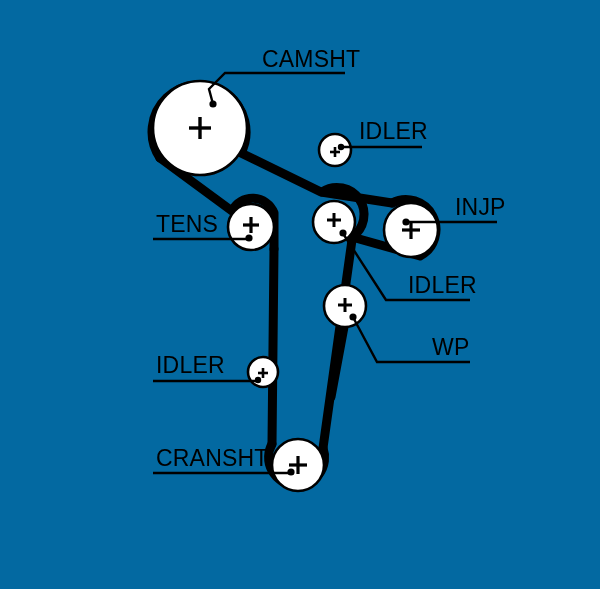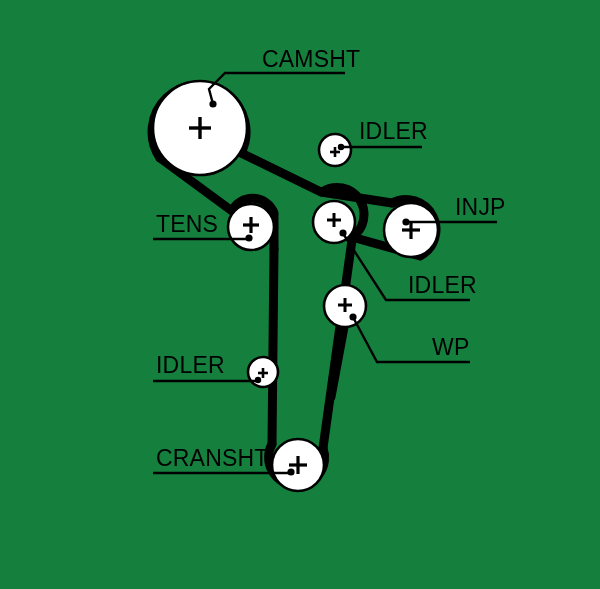--- a/index.html
+++ b/index.html
@@ -10,21 +10,21 @@
   body {
     width: 600px;
     height: 589px;
     font-family: "Liberation Sans", sans-serif;
     overflow: hidden;
   }
   #diagram-root {
     position: relative;
     width: 600px;
     height: 589px;
-    background: #15803d;
+    background: #0369a1;
   }
   svg#belt-diagram {
     display: block;
     width: 600px;
     height: 589px;
   }
   .label-text {
     font-family: "Liberation Sans", sans-serif;
     font-size: 23px;
     fill: #000000;

